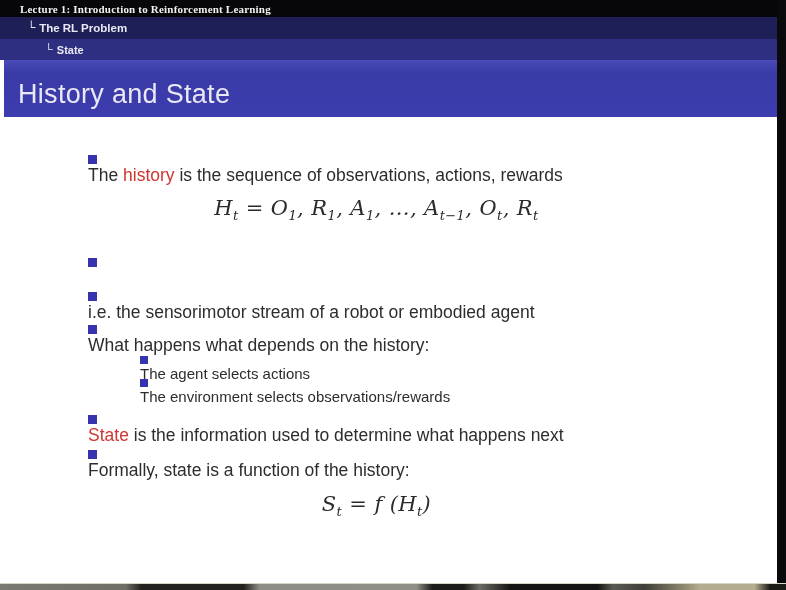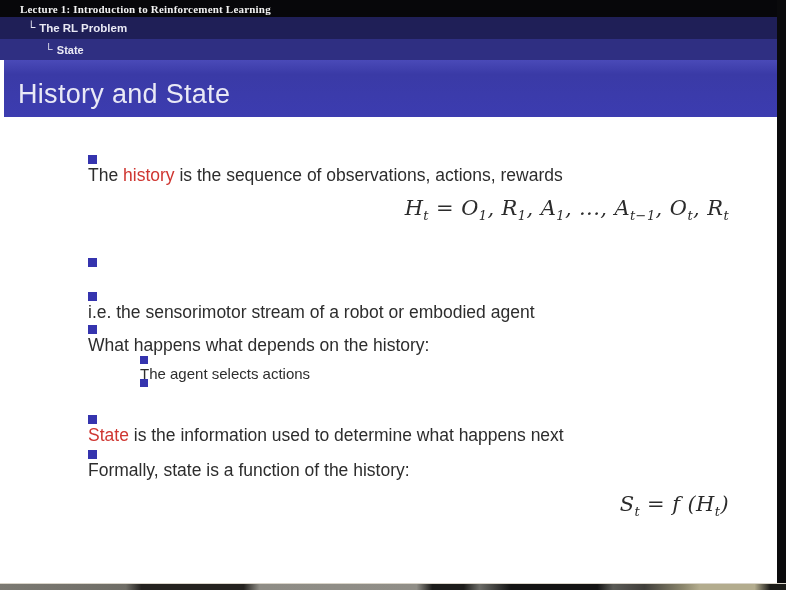--- a/index.html
+++ b/index.html
@@ -35,21 +35,21 @@
   
   .row { position:absolute; color:#2d2d2d;flex-direction:column; }
   .row.main { left:88px; width:672px; display:flex; font-size:17.5px; line-height:23px; }
   .row.sub  { left:140px; width:600px; display:flex; font-size:15px; line-height:20px; }
   .sq { flex:none; background:#3534ae; }
   .row.main .sq { width:9px; height:9px; margin:7px 13px 0 0; }
   .row.sub  .sq { width:8px; height:8px; margin:6px 10px 0 0; }
   .em-red { color:#cf3631; }
   .math-var { font-family:"DejaVu Serif", serif; font-style:italic; }
   .row.formula {
-    left:8px; width:721px; text-align:right;
+    left:16px; width:721px; text-align:center;
     font-family:"DejaVu Serif", serif; font-style:italic;
     font-size:21px; color:#2b2b2b; letter-spacing:0.4px;
   }
   .row.formula sub { font-size:13px; line-height:0; }
 </style>
 </head>
 <body>
 
 <div class="stage">
 
@@ -90,20 +90,21 @@
     <span><span>What happens what depends on the history:</span></span>
   </div>
 
   <div class="row sub" style="top:350px">
     <span class="sq"></span>
     <span><span>The agent selects actions</span></span>
   </div>
 
   <div class="row sub" style="top:373px">
     <span class="sq"></span>
+    <span><span>The environment selects observations/rewards</span></span>
   </div>
 
   <div class="row main" style="top:408px">
     <span class="sq"></span>
     <span><span class="em-red">State</span><span> is the information used to determine what happens next</span></span>
   </div>
 
   <div class="row main" style="top:443px">
     <span class="sq"></span>
     <span><span>Formally, state is a function of the history:</span></span>

